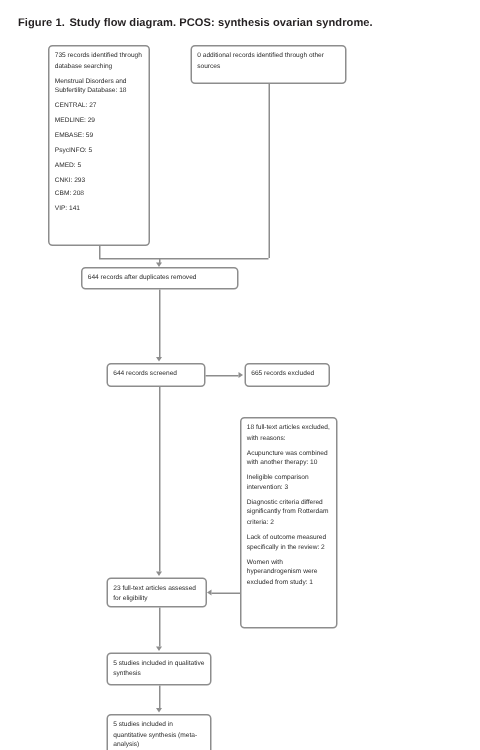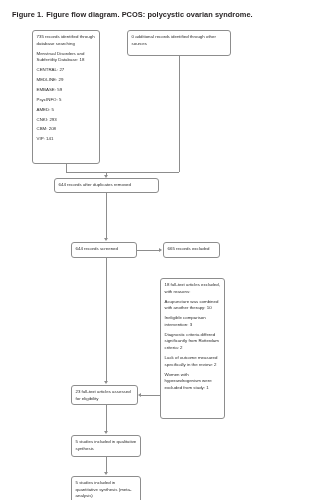--- a/index.html
+++ b/index.html
@@ -98,21 +98,21 @@
     height: 0;
     border-top: 2.2px solid transparent;
     border-bottom: 2.2px solid transparent;
     border-right: 3px solid #8d8d8d;
   }
 </style>
 </head>
 <body>
 
 <div id="figure-caption">
-  <span class="cap-num">Figure 1.</span><span>Figure flow diagram. PCOS: polycystic ovarian syndrome.</span>
+  <span class="cap-num">Figure 1.</span><span>Study flow diagram. PCOS: synthesis ovarian syndrome.</span>
 </div>
 
 <div id="diagram">
 
   <div class="flow-box" id="box-identified">
     <p>735 records identified through database searching</p>
     <p>Menstrual Disorders and Subfertility Database: 18</p>
     <p>CENTRAL: 27</p>
     <p>MEDLINE: 29</p>
     <p>EMBASE: 59</p>

